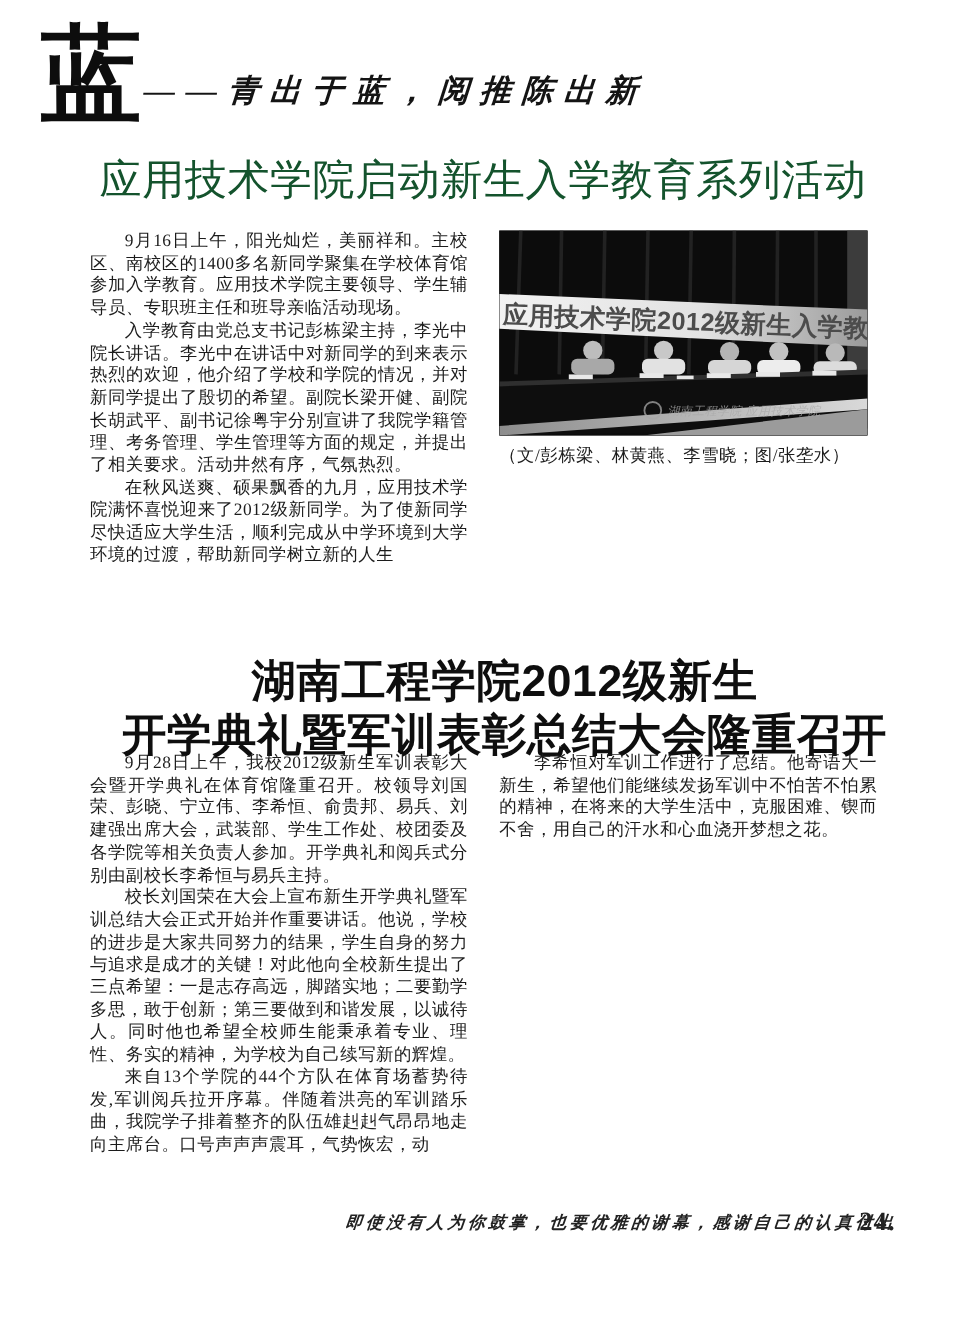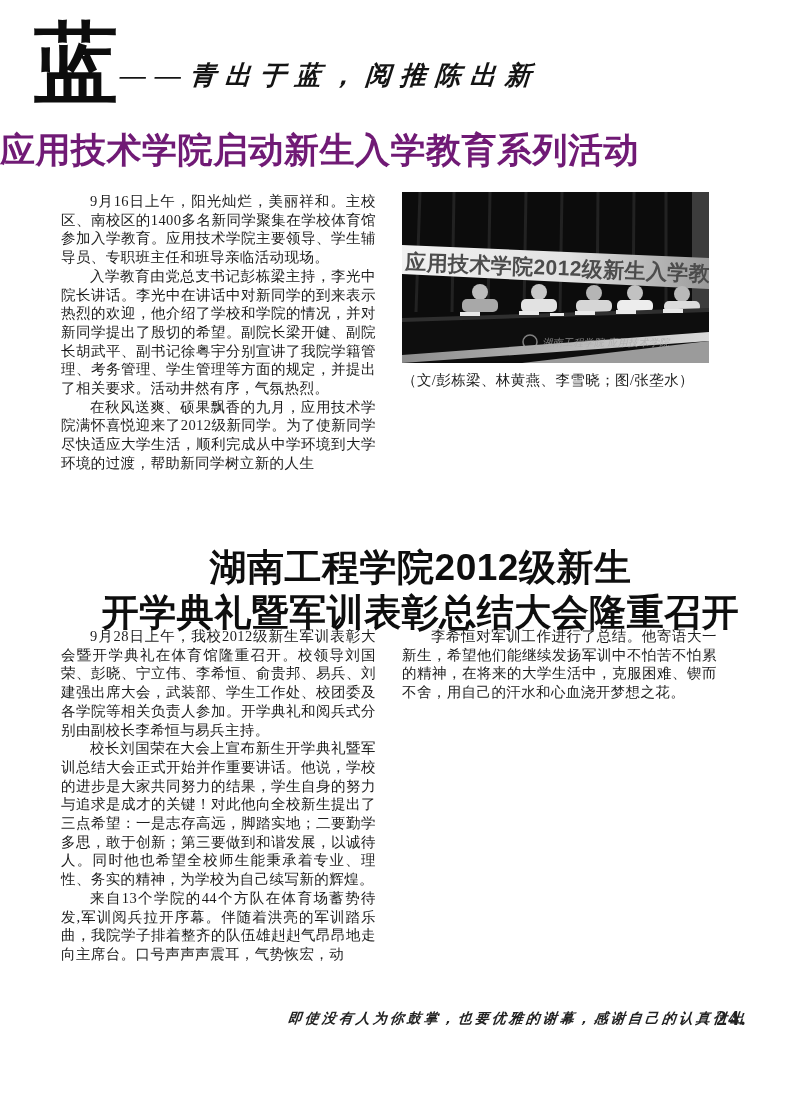--- a/index.html
+++ b/index.html
@@ -13,32 +13,32 @@
     font-weight:bold; color:#0d0d0d; font-family:"Liberation Serif", serif;
     transform:scaleY(1.04);
   }
   .slogan{
     position:absolute; left:120px; top:58px; font-size:26px; font-weight:bold;
     font-style:italic; letter-spacing:9px; color:#141414;
     font-family:"Liberation Serif", serif; transform:skewX(-4deg);
   }
   
   .title1{
-    position:absolute; top:127px; left:0; width:100%; margin:0; text-align:left;
-    font-family:"Liberation Sans", sans-serif; font-weight:700; font-size:35px;
-    letter-spacing:0.5px; color:#701a75;
+    position:absolute; top:127px; left:0; width:100%; margin:0; text-align:center;
+    font-family:"Liberation Sans", sans-serif; font-weight:400; font-size:35px;
+    letter-spacing:0.5px; color:#14532d;
   }
   .title2{
     position:absolute; top:527px; left:0; width:100%; margin:18px; text-align:center;
     font-family:"Liberation Sans", sans-serif; font-weight:900; font-size:37px;
     line-height:45px; letter-spacing:0.5px; color:#0e0e0e;
   }
   
   .columns{
-    position:absolute; left:61px; width:656px; display:flex; gap:26px;
+    position:absolute; left:75px; width:656px; display:flex; gap:26px;
   }
   .a1{ top:192px; }
   .a2{ top:627px; }
   .col{
     flex:1; min-width:0; text-align:justify; font-size:14.5px; line-height:18.7px;
     color:#1c1c1c; letter-spacing:0.4px;
   }
   .col p{ margin:0; }
   p.indent{ text-indent:2em; }
   p.noindent{ text-indent:0; }

